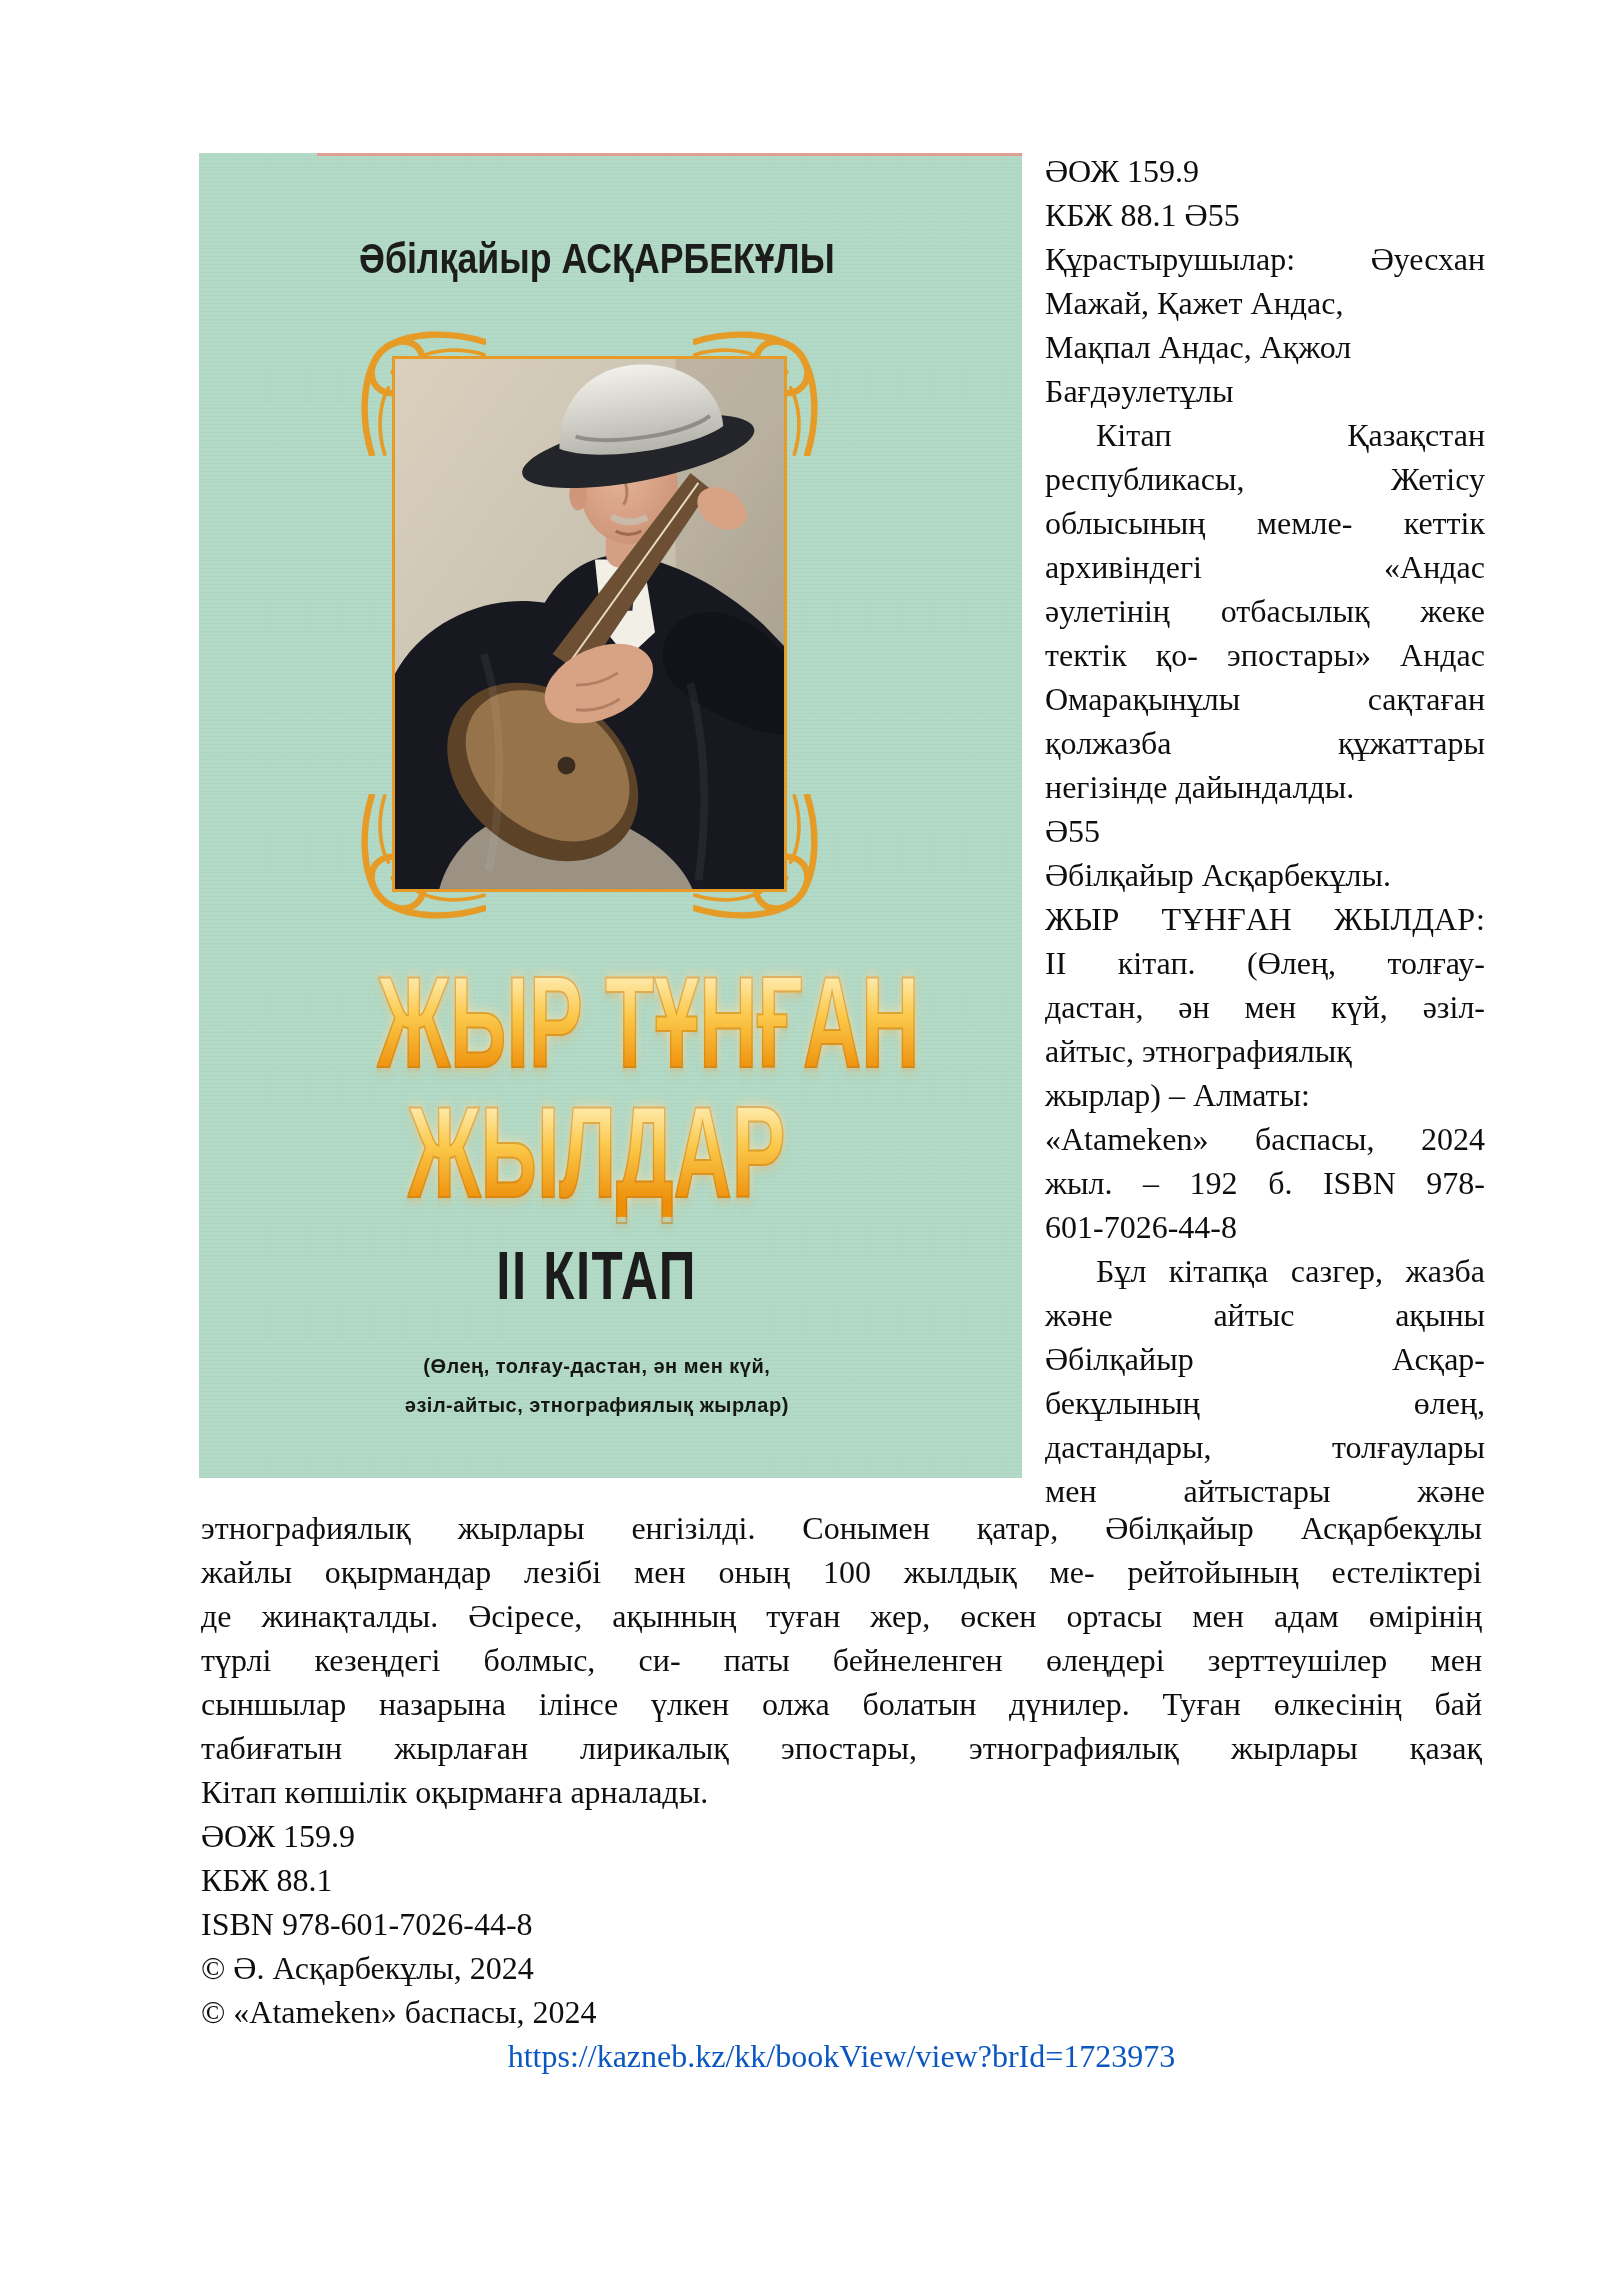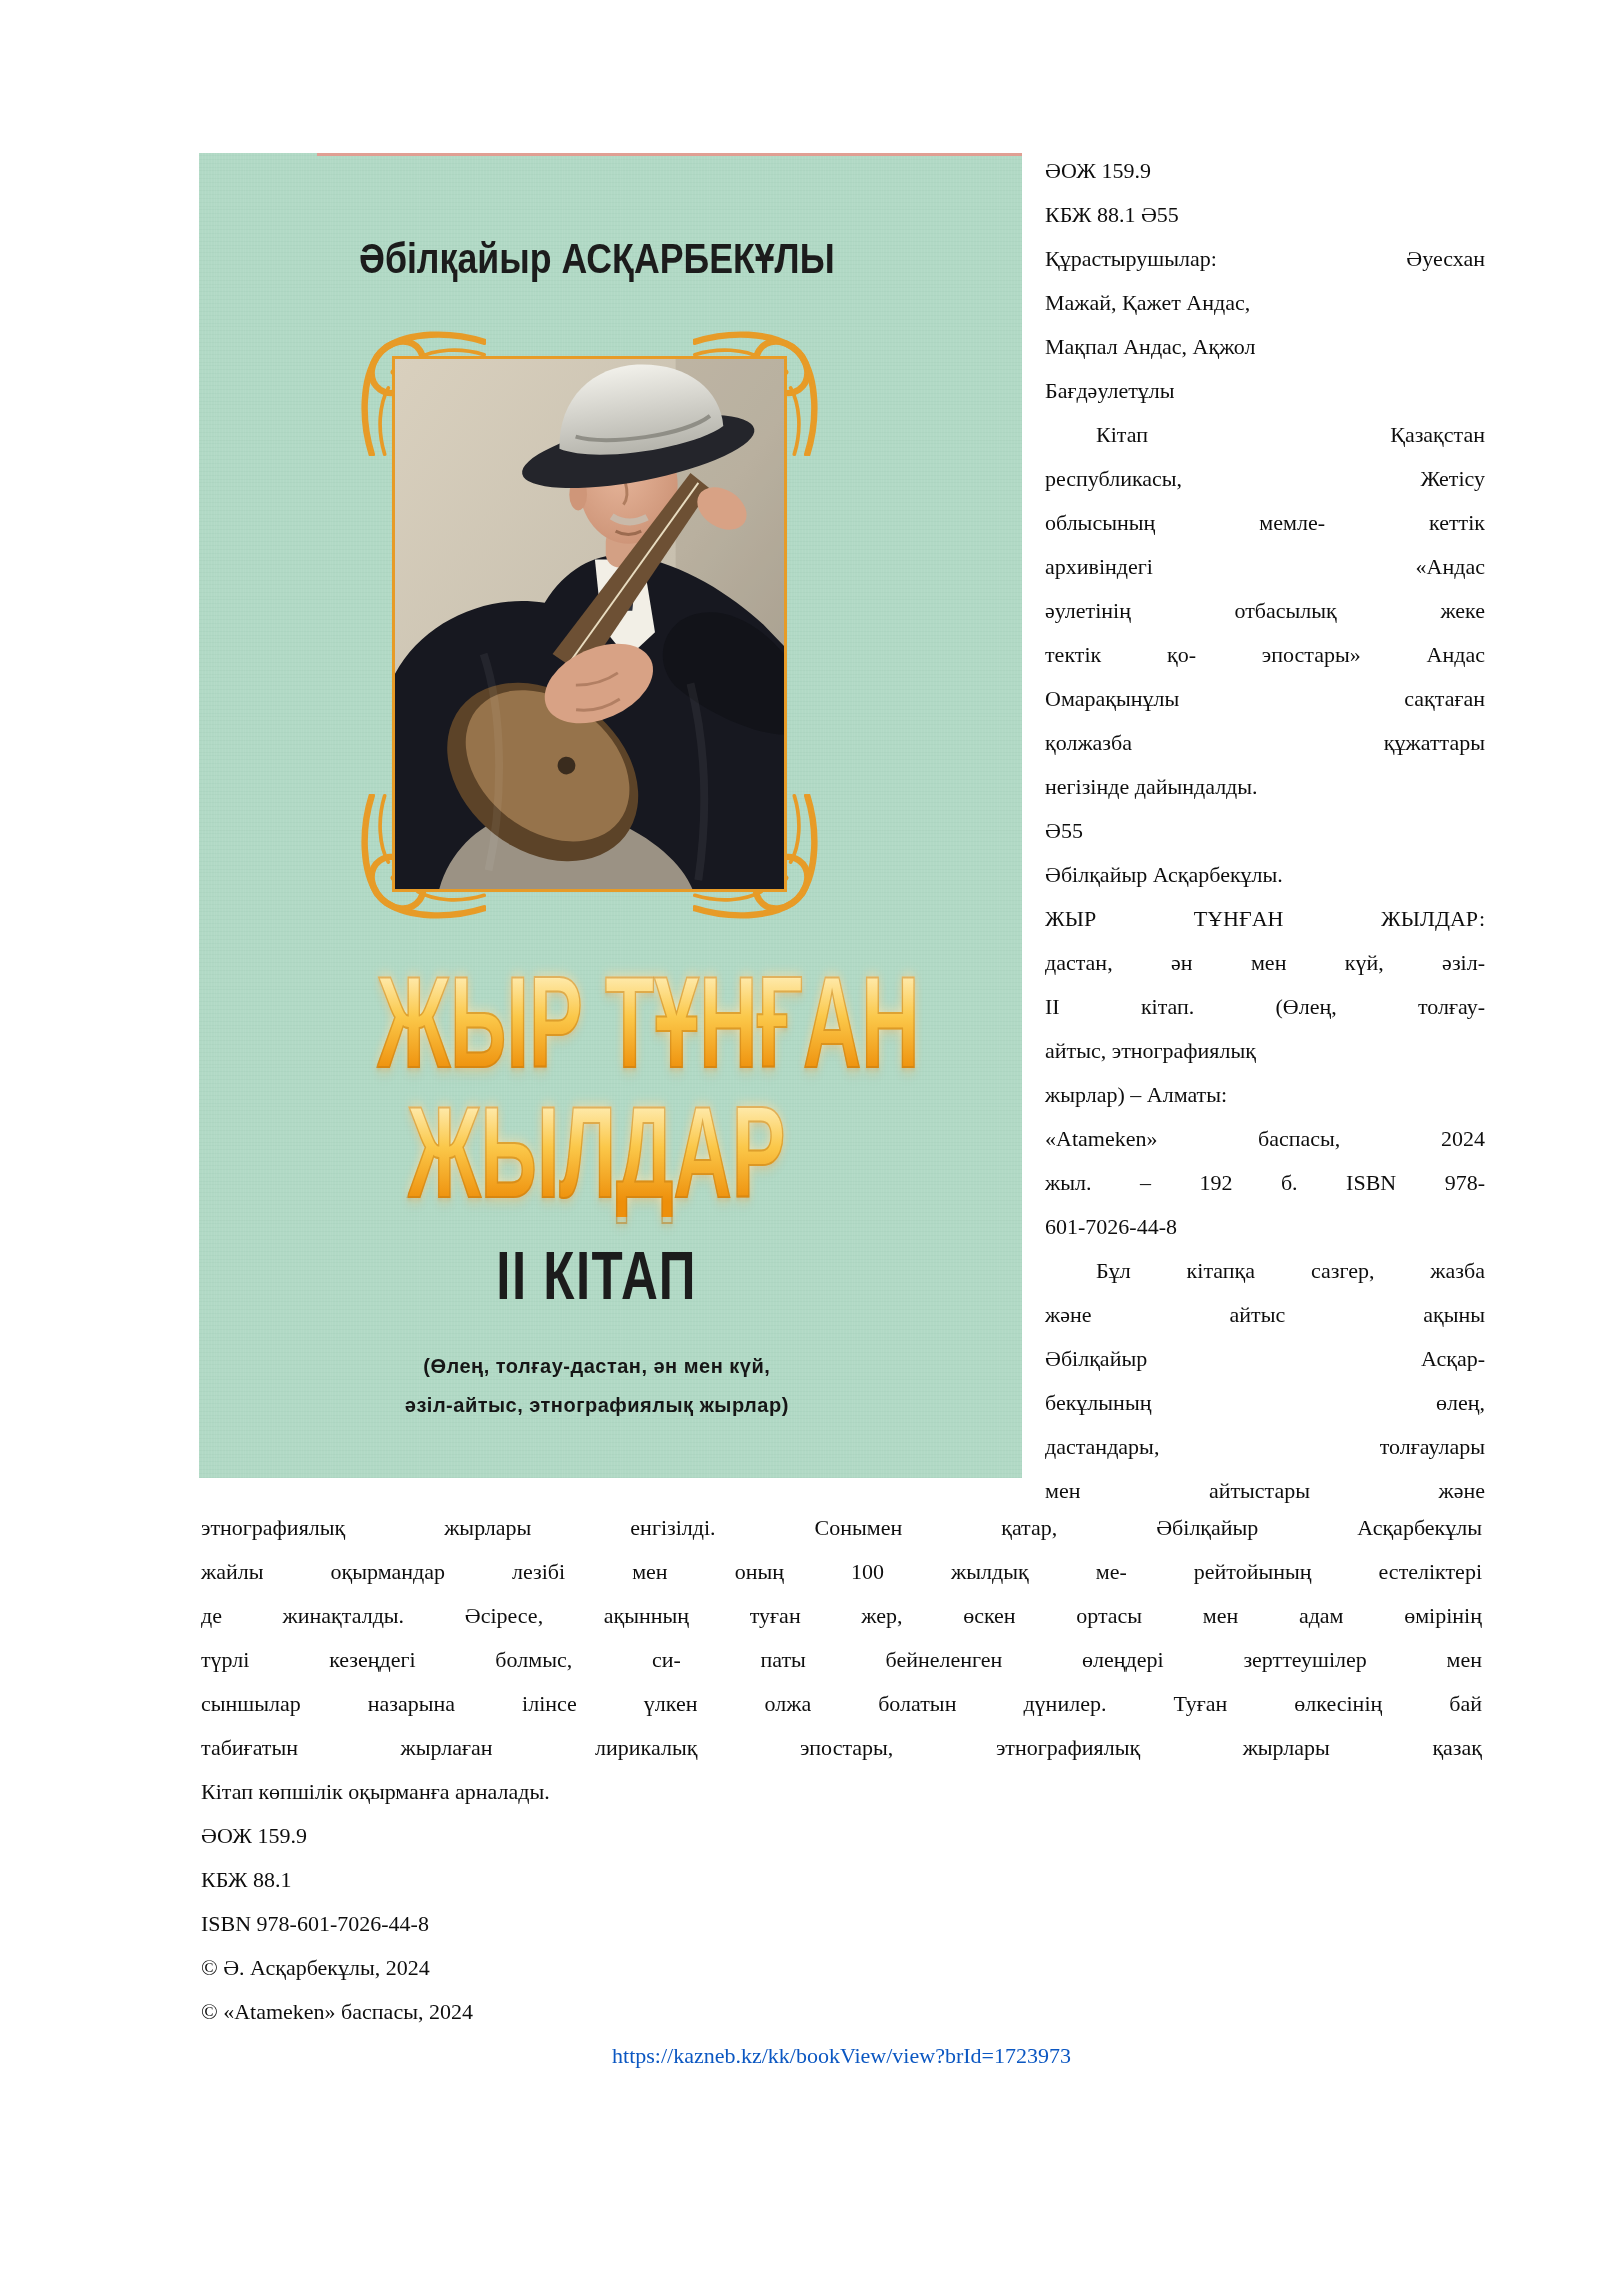--- a/index.html
+++ b/index.html
@@ -50,21 +50,21 @@
 
   .book-number{position:absolute;left:0;right:27.4px;top:1086px;text-align:center;}
   .book-number span{display:inline-block;transform:scaleX(.74);transform-origin:center;
       font-family:"Liberation Sans", sans-serif;font-weight:bold;font-size:69px;line-height:73px;
       color:var(--ink);letter-spacing:2px;white-space:nowrap;}
   .cover-subtitle{position:absolute;left:0;right:27.4px;top:1194px;text-align:center;
       font-family:"Liberation Sans", sans-serif;font-weight:bold;font-size:20px;line-height:39px;
       color:#161616;letter-spacing:0.5px;}
 
   
-  .tline{font-family:"Liberation Serif", serif;font-size:22px;line-height:44px;color:#0e0e0e;
+  .tline{font-family:"Liberation Serif", serif;font-size:32px;line-height:44px;color:#0e0e0e;
          text-align:left;}
   .tline.j{text-align:justify;text-align-last:justify;}
   .tline.ind{text-indent:51px;}
   .tline.link{color:var(--link-blue);text-decoration-thickness:2px;
               text-underline-offset:3.9px;cursor:pointer;text-align:center;}
   .right-col{position:absolute;left:1045px;top:149px;width:440px;}
   .bottom-block{position:absolute;left:201px;top:1506px;width:1281px;}
 
   .defs-hidden{position:absolute;width:0;height:0;overflow:hidden;}
 </style>
@@ -196,22 +196,22 @@
     <div class="tline j">облысының мемле- кеттік</div>
     <div class="tline j">архивіндегі «Андас</div>
     <div class="tline j">әулетінің отбасылық жеке</div>
     <div class="tline j">тектік қо- эпостары» Андас</div>
     <div class="tline j">Омарақынұлы сақтаған</div>
     <div class="tline j">қолжазба құжаттары</div>
     <div class="tline">негізінде дайындалды.</div>
     <div class="tline">Ә55</div>
     <div class="tline">Әбілқайыр Асқарбекұлы.</div>
     <div class="tline j">ЖЫР ТҰНҒАН ЖЫЛДАР:</div>
+    <div class="tline j">II кітап. (Өлең, толғау-</div>
     <div class="tline j">дастан, ән мен күй, әзіл-</div>
-    <div class="tline j">II кітап. (Өлең, толғау-</div>
     <div class="tline">айтыс, этнографиялық</div>
     <div class="tline">жырлар) – Алматы:</div>
     <div class="tline j">«Atameken» баспасы, 2024</div>
     <div class="tline j">жыл. – 192 б. ISBN 978-</div>
     <div class="tline">601-7026-44-8</div>
     <div class="tline j ind">Бұл кітапқа сазгер, жазба</div>
     <div class="tline j">және айтыс ақыны</div>
     <div class="tline j">Әбілқайыр Асқар-</div>
     <div class="tline j">бекұлының өлең,</div>
     <div class="tline j">дастандары, толғаулары</div>

